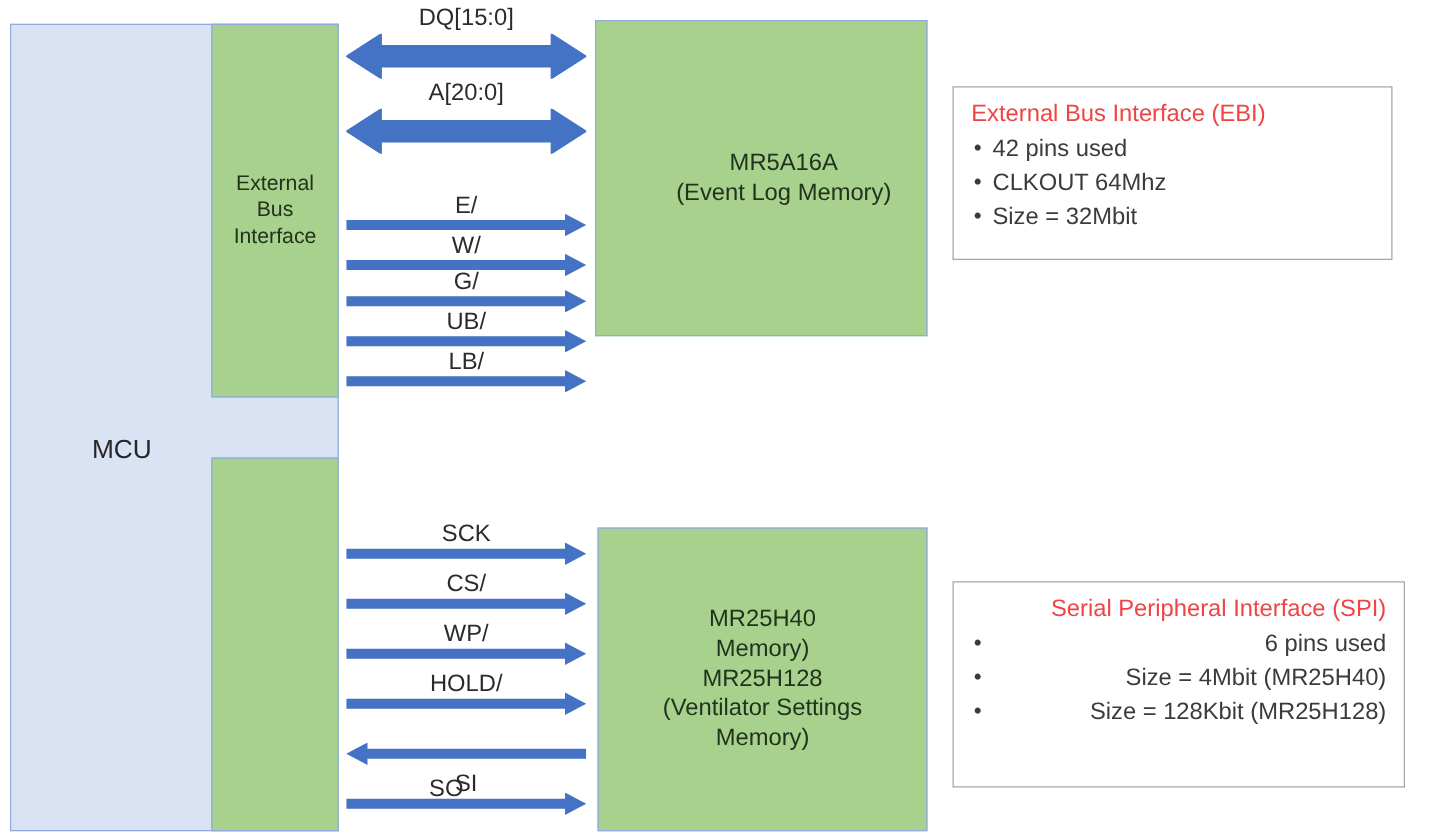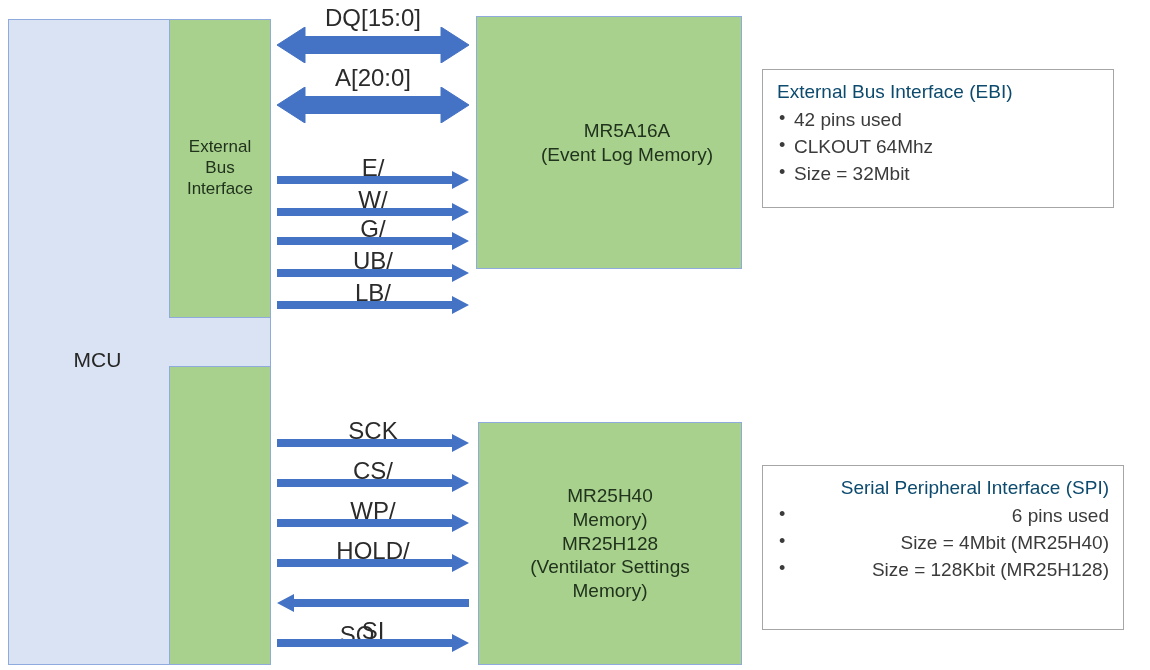--- a/index.html
+++ b/index.html
@@ -40,31 +40,31 @@
   .mem-bot{left:478px;top:422px;width:264px;height:243px;}
 
   
   .note{
     position:absolute;box-sizing:border-box;background:#ffffff;
     border:1.4px solid #A6A6A6;padding:9px 14px 10px 14px;
     font-size:19px;line-height:1.42;color:#3b3b3b;
   }
   .note-ebi{left:762px;top:69px;width:352px;height:139px;}
   .note-spi{left:762px;top:465px;width:362px;height:165px;text-align:right;}
-  .note h4{margin:0 0 1px 0;font-weight:400;font-size:19px;color:#0c4a6e;}
+  .note h4{margin:0 0 1px 0;font-weight:400;font-size:19px;color:#ef4444;}
   .note ul{margin:0;padding:0;list-style:none;}
   .note li{position:relative;padding-left:17px;}
   .note li:before{
     content:"\2022";position:absolute;left:2px;top:-1px;font-size:18px;color:#3b3b3b;
   }
 
   
   .sig{position:absolute;}
   .sig-lbl{
-    position:absolute;text-align:center;font-size:24px;color:#2b2b2b;
+    position:absolute;text-align:center;font-size:19px;color:#2b2b2b;
     white-space:nowrap;
   }
   .sig svg{display:block;}
 </style>
 </head>
 <body>
 
 <div id="stage">
 
   <div class="blk mcu">

